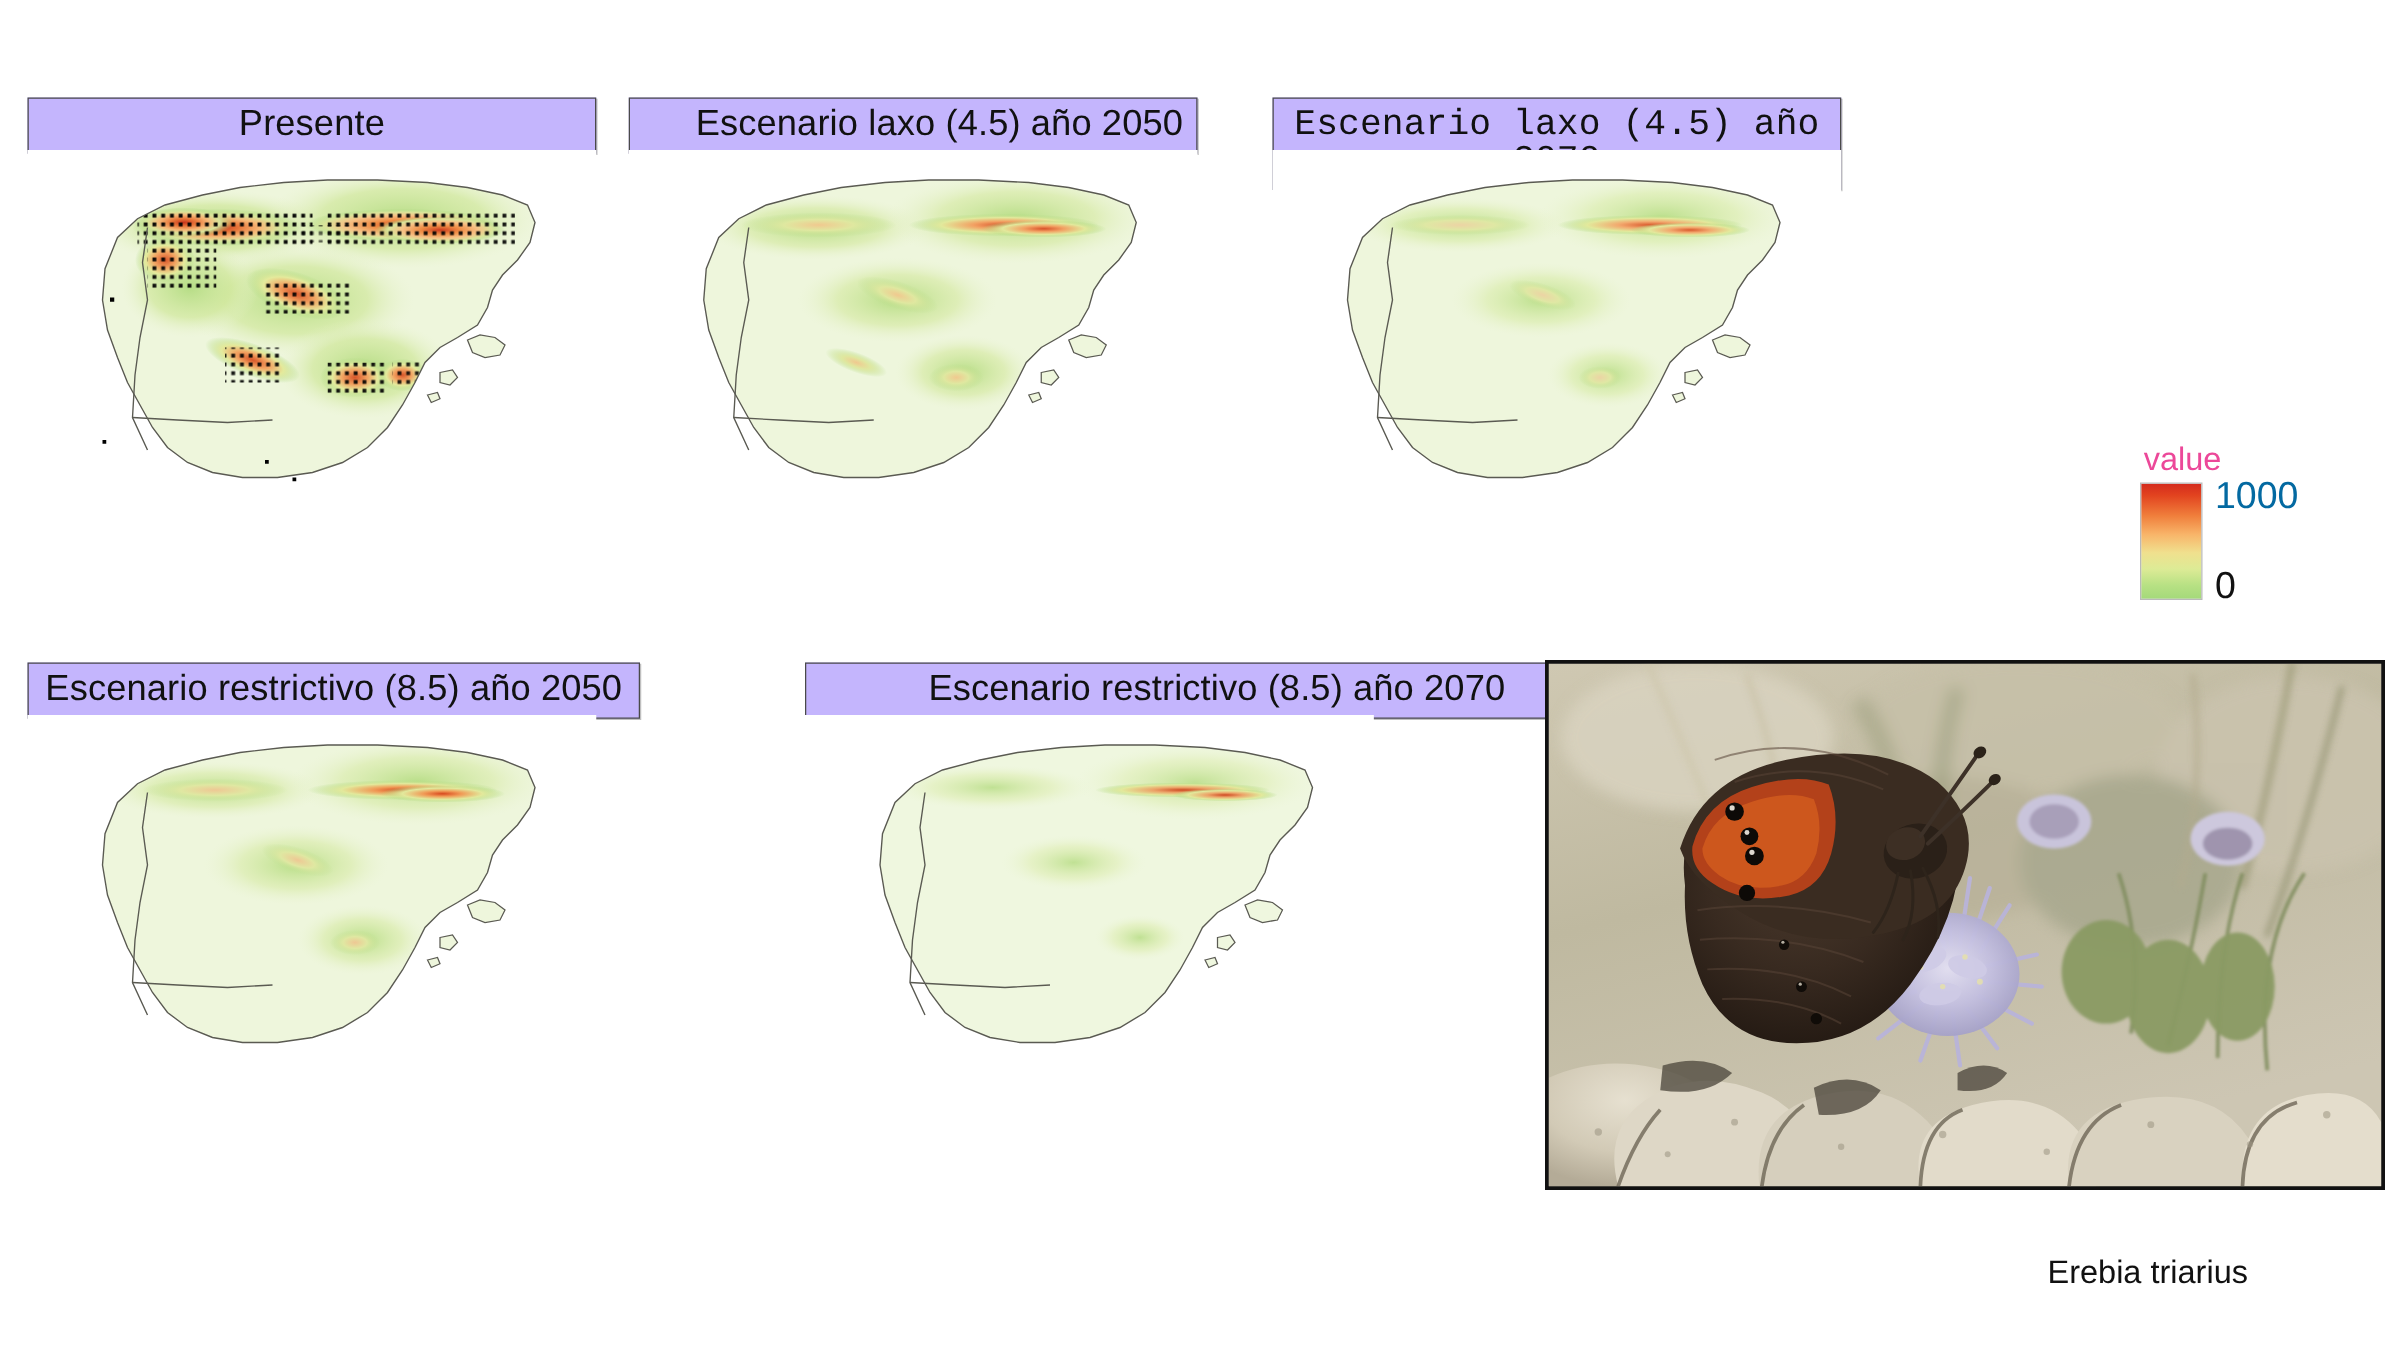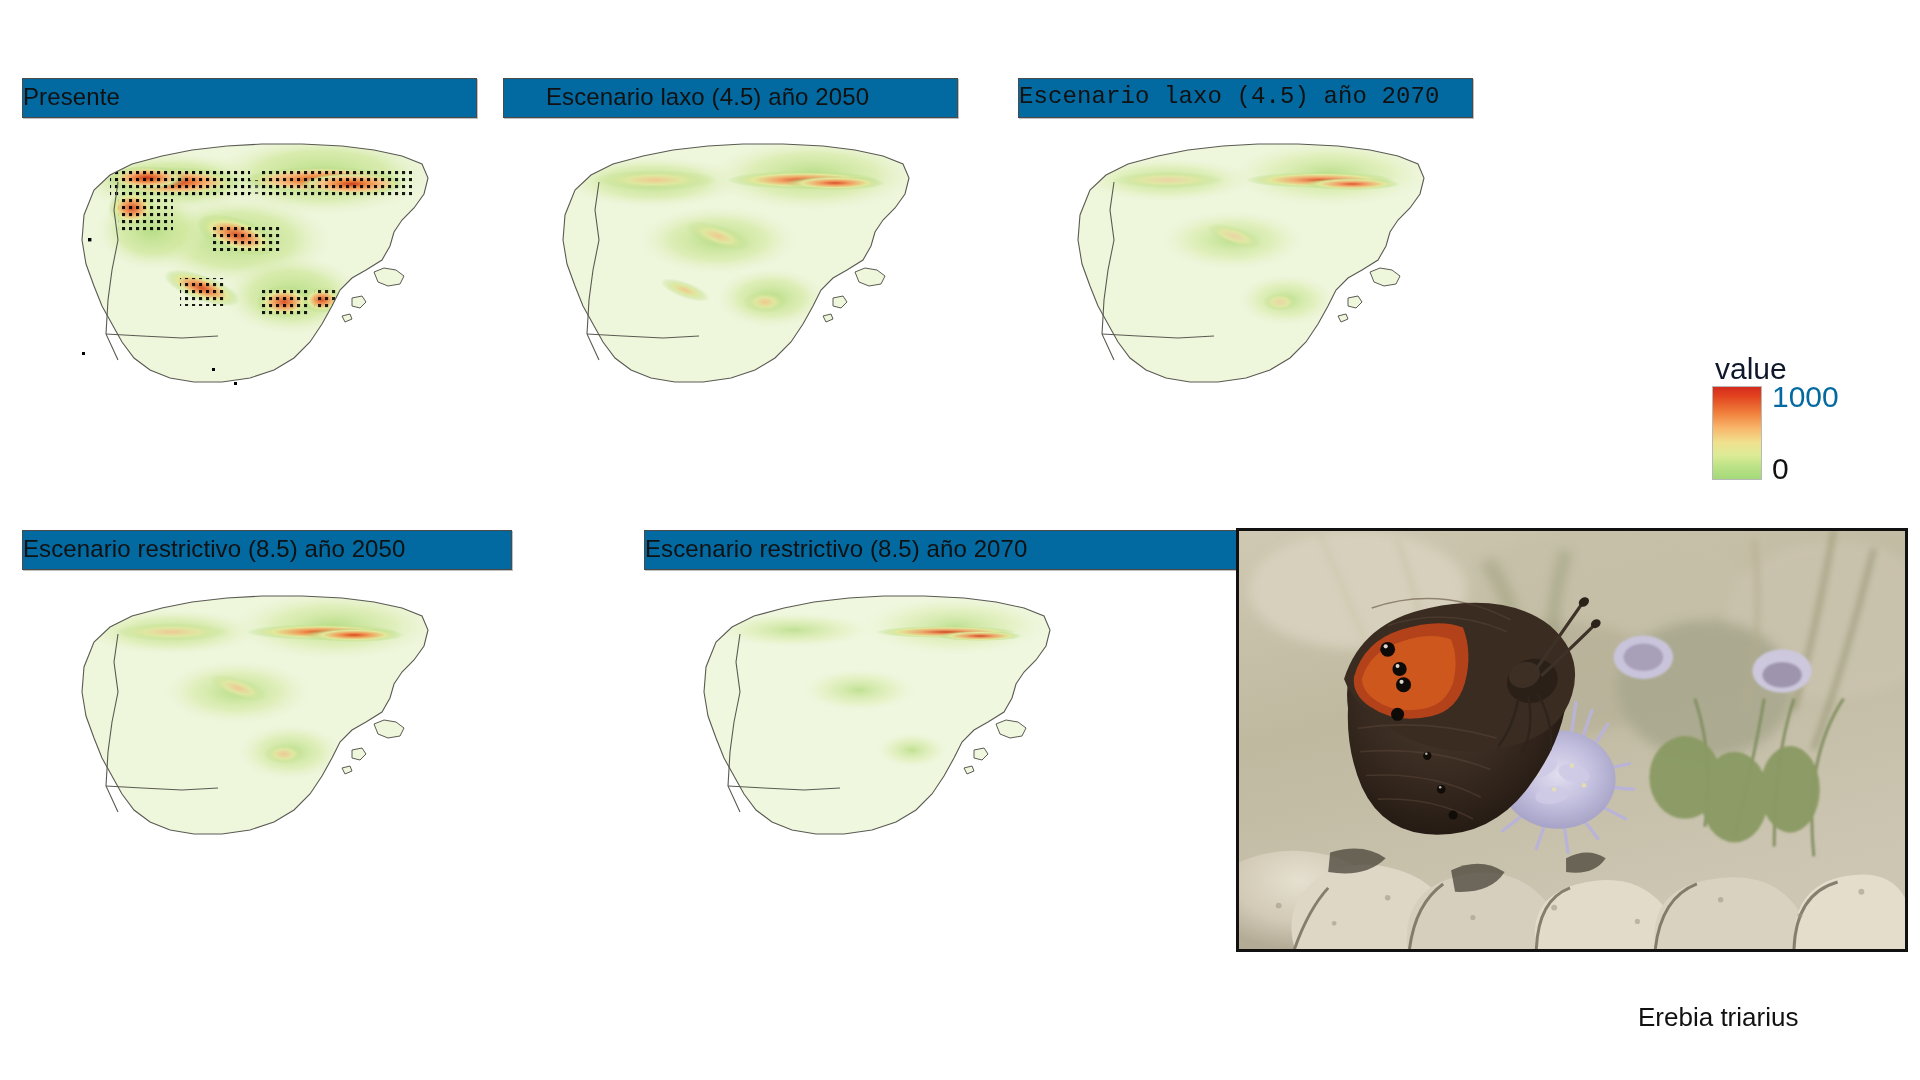--- a/index.html
+++ b/index.html
@@ -3,37 +3,38 @@
 <meta charset="utf-8">
 <style>
   html,body{margin:0;padding:0;background:#ffffff;}
   body{width:1920px;height:1080px;position:relative;overflow:hidden;
        font-family:"Liberation Sans", sans-serif;}
 
   .panel{position:absolute;}
 
   .panel-title{
     position:absolute;
-    background:#0369a1;
+    background:#c4b5fd;
     border:1px solid #4a4a4a;
     box-shadow:1px 1px 0 rgba(0,0,0,0.25);
-    font-size:24px;
+    text-align:center;
+    font-size:29px;
     color:#111;
     line-height:1.0;
     padding:6px 0 8px 0;
     letter-spacing:.1px;
     box-sizing:border-box;
   }
 
   .map-wrap{position:absolute;overflow:hidden;background:#ffffff;}
   .map-svg{display:block;width:100%;height:100%;}
 
   
   #legend{position:absolute;left:1740px;top:352px;width:180px;height:130px;}
-  #legend .leg-title{position:absolute;left:-25px;top:0;font-size:30px;color:#0f172a;}
+  #legend .leg-title{position:absolute;left:-25px;top:0;font-size:26px;color:#ec4899;}
   #legend .leg-bar{
     position:absolute;left:-28px;top:34px;width:48px;height:92px;
     border:1px solid #b9b9b9;
     background:linear-gradient(to bottom,
       #d42b1d 0%, #e2431f 10%, #f07f3c 28%, #f8b469 44%,
       #f0e08e 60%, #ddeb96 74%, #b8e184 88%, #a4d97a 100%);
   }
   #legend .leg-max{position:absolute;left:32px;top:28px;font-size:30px;color:#0369a1;}
   #legend .leg-min{position:absolute;left:32px;top:100px;font-size:30px;color:#111;}
 

